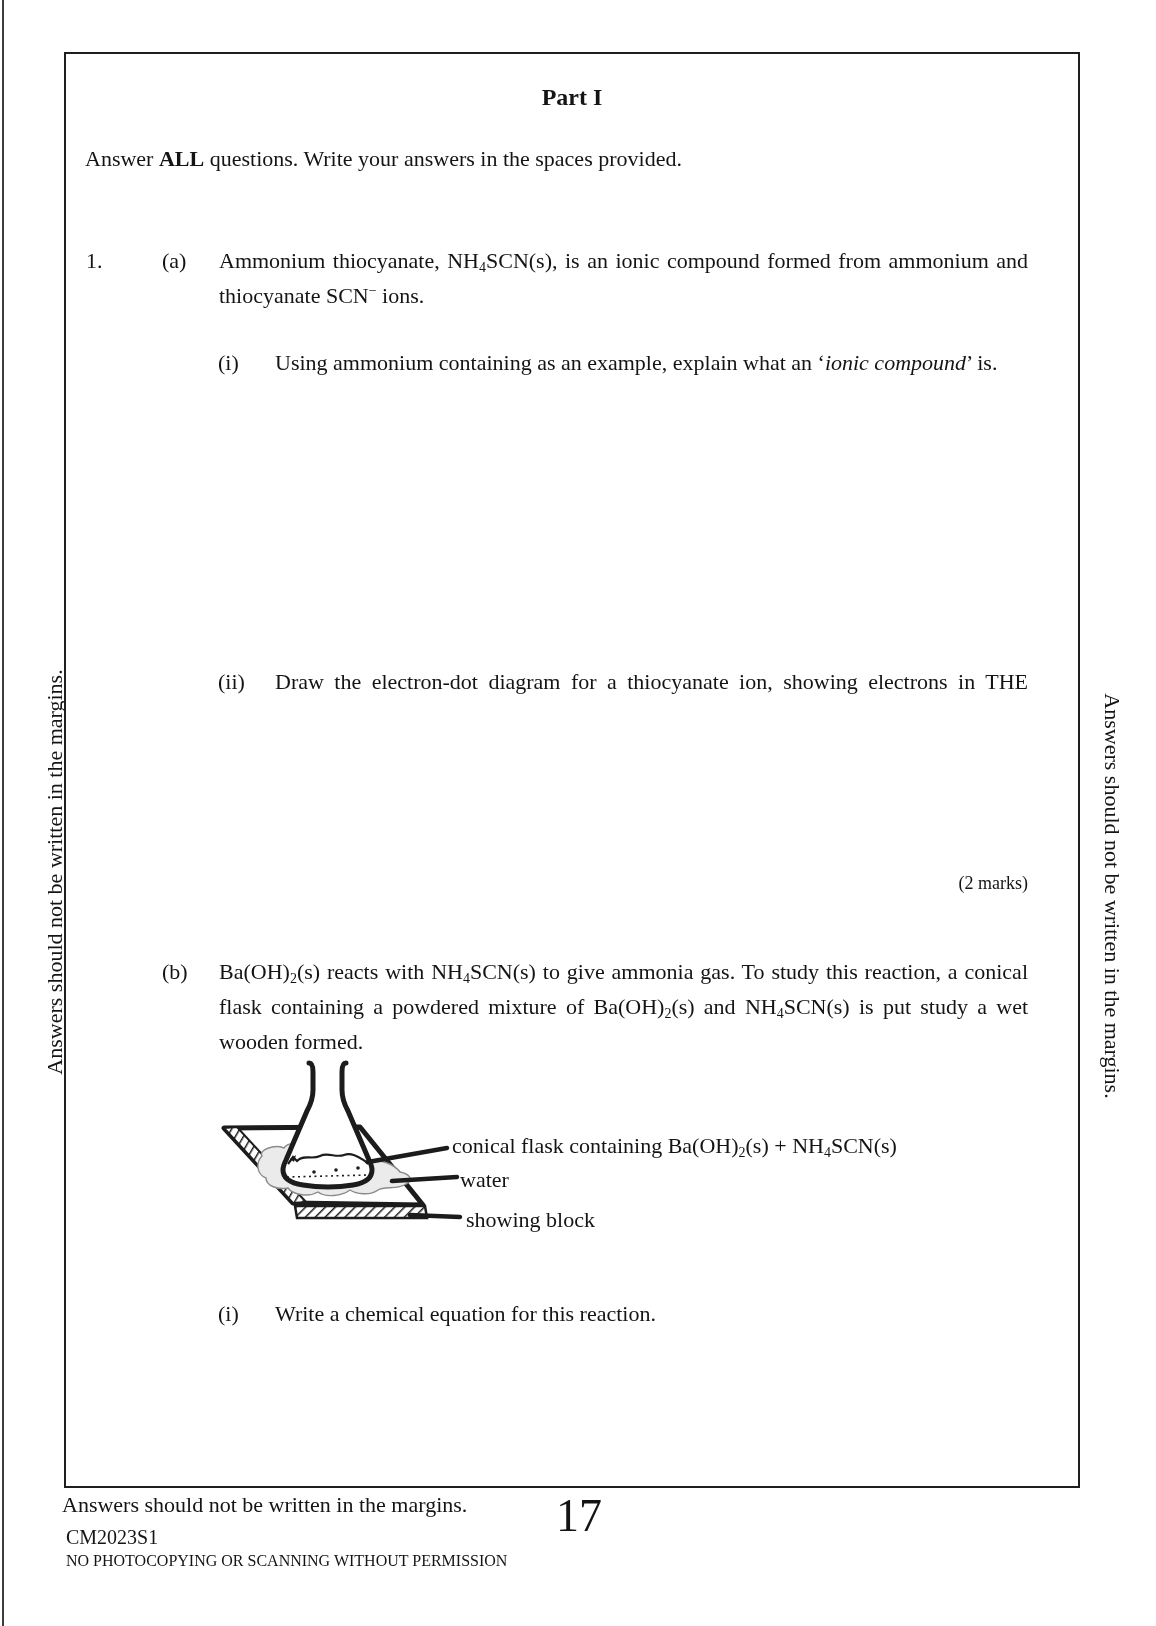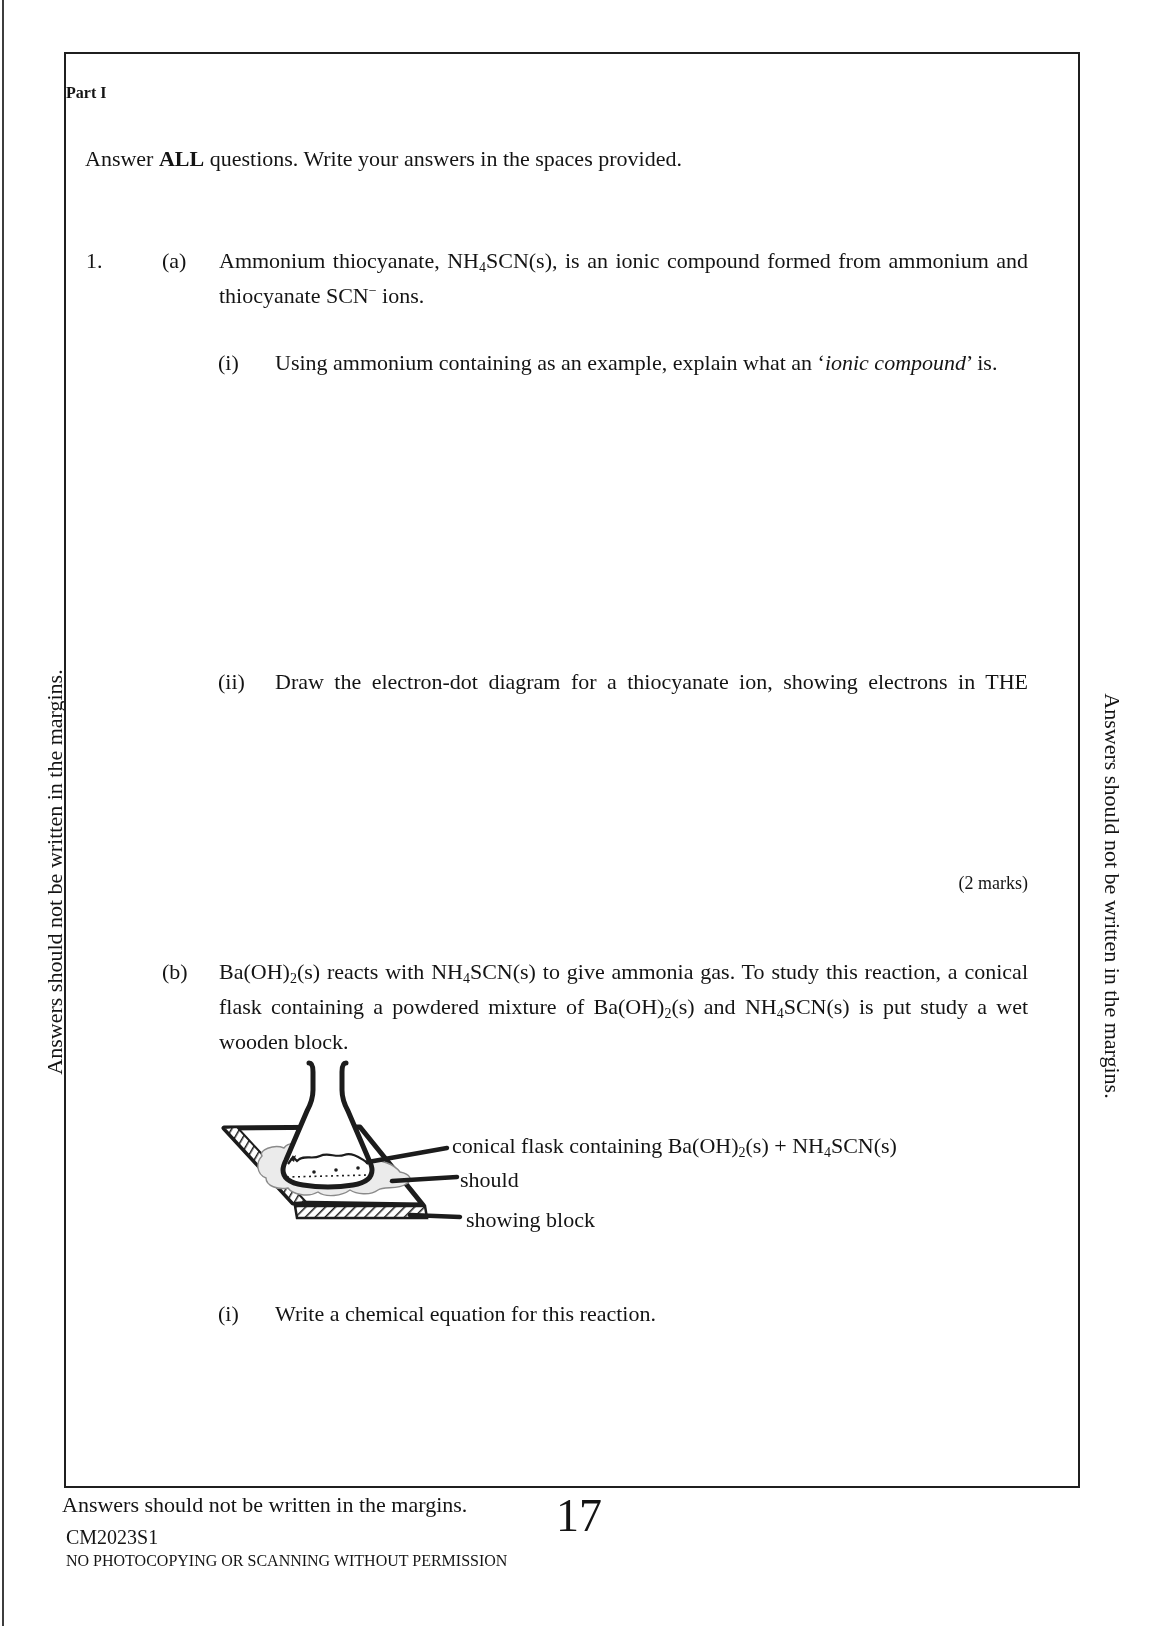--- a/index.html
+++ b/index.html
@@ -2,21 +2,21 @@
 <html><head>
 <meta charset="utf-8">
 <style>
   html,body{margin:0;padding:0;background:#fff;}
   .page{position:relative;width:1156px;height:1626px;background:#fff;overflow:hidden;
         font-family:"Liberation Serif","DejaVu Serif",serif;color:#141414;}
   .page-edge{position:absolute;left:2px;top:0;bottom:0;width:2px;background:#3d3d3d;}
   .content-box{position:absolute;left:64px;top:52px;width:1012px;height:1432px;
                border:2px solid #1f1f1f;background:#fff;}
   .abs{position:absolute;}
-  .part-title{font-weight:bold;font-size:16px;text-align:left;width:100%;}
+  .part-title{font-weight:bold;font-size:24px;text-align:center;width:100%;}
   .line{font-size:22px;line-height:35px;white-space:normal;}
   .jline{text-align:justify;text-align-last:justify;}
   .lastline{text-align:left;}
   sub{font-size:14px;vertical-align:-4px;line-height:0;}
   sup{font-size:14px;vertical-align:8px;line-height:0;}
   i{font-style:italic;}
   b{font-weight:bold;}
   .marks{font-size:18px;}
   .vtext{position:absolute;white-space:nowrap;font-size:22px;color:#141414;}
   .vleft{transform:translate(-50%,-50%) rotate(-90deg);}
@@ -60,21 +60,21 @@
     <div class="abs" style="top:610px;left:209px;width:753px;">
       <div class="line jline"><span>Draw the electron-dot diagram for a thiocyanate ion, showing electrons in THE</span></div>
     </div>
 
     <div class="abs marks" style="top:819px;right:50px;">(2 marks)</div>
 
     <div class="abs line" style="top:900px;left:96px;">(b)</div>
     <div class="abs" style="top:900px;left:153px;width:809px;">
       <div class="line jline"><span>Ba(OH)</span><sub>2</sub><span>(s) reacts with NH</span><sub>4</sub><span>SCN(s) to give ammonia gas. To study this reaction, a conical</span></div>
       <div class="line jline"><span>flask containing a powdered mixture of Ba(OH)</span><sub>2</sub><span>(s) and NH</span><sub>4</sub><span>SCN(s) is put study a wet</span></div>
-      <div class="line lastline"><span>wooden block.</span></div>
+      <div class="line lastline"><span>wooden formed.</span></div>
     </div>
 
     <div class="diagram" style="top:1006px;left:148px;width:760px;height:175px;">
       <svg width="260" height="175" viewBox="0 0 260 175">
         <defs>
           <pattern id="hatchL" patternUnits="userSpaceOnUse" width="7" height="7" patternTransform="rotate(30)">
             <rect width="7" height="7" fill="#ffffff"></rect>
             <line x1="0" y1="0" x2="0" y2="7" stroke="#1c1c1c" stroke-width="3"></line>
           </pattern>
           <pattern id="hatchF" patternUnits="userSpaceOnUse" width="7" height="7" patternTransform="rotate(45)">
@@ -106,21 +106,21 @@
         <circle cx="100" cy="112" r="1.8" fill="#1c1c1c"></circle>
         <circle cx="122" cy="110" r="1.8" fill="#1c1c1c"></circle>
         <circle cx="144" cy="108" r="1.8" fill="#1c1c1c"></circle>
         <path d="M73,117 L155,115" stroke="#1c1c1c" stroke-width="1.6" stroke-dasharray="2,3.5" fill="none"></path>
 
         <path d="M154,102 L233,88" stroke="#1c1c1c" stroke-width="4.5" stroke-linecap="round"></path>
         <path d="M178,121 L243,117" stroke="#1c1c1c" stroke-width="4.5" stroke-linecap="round"></path>
         <path d="M196,155 L246,157" stroke="#1c1c1c" stroke-width="4.5" stroke-linecap="round"></path>
       </svg>
       <div class="dlabel" style="left:238px;top:74px;"><span>conical flask containing Ba(OH)</span><sub>2</sub><span>(s) + NH</span><sub>4</sub><span>SCN(s)</span></div>
-      <div class="dlabel" style="left:246px;top:108px;">should</div>
+      <div class="dlabel" style="left:246px;top:108px;">water</div>
       <div class="dlabel" style="left:252px;top:148px;">showing block</div>
     </div>
 
     <div class="abs line" style="top:1242px;left:152px;">(i)</div>
     <div class="abs" style="top:1242px;left:209px;width:753px;">
       <div class="line lastline"><span>Write a chemical equation for this reaction.</span></div>
     </div>
 
   </div>
 

